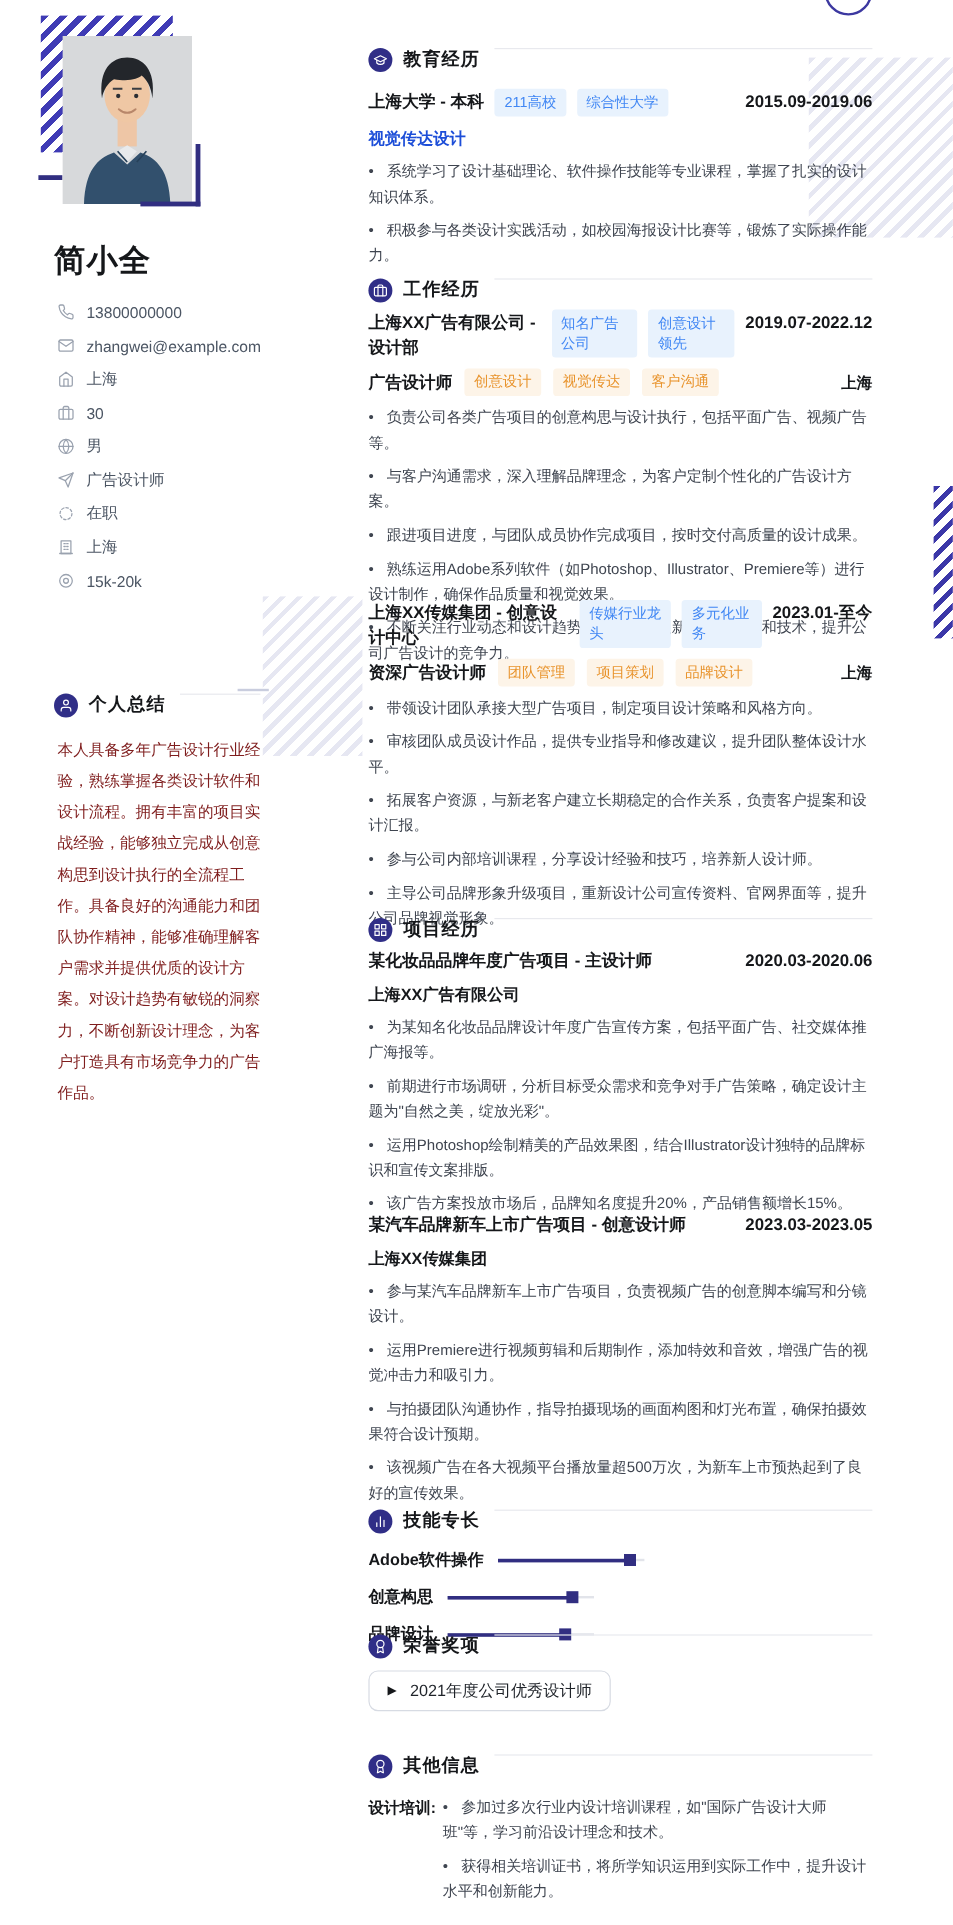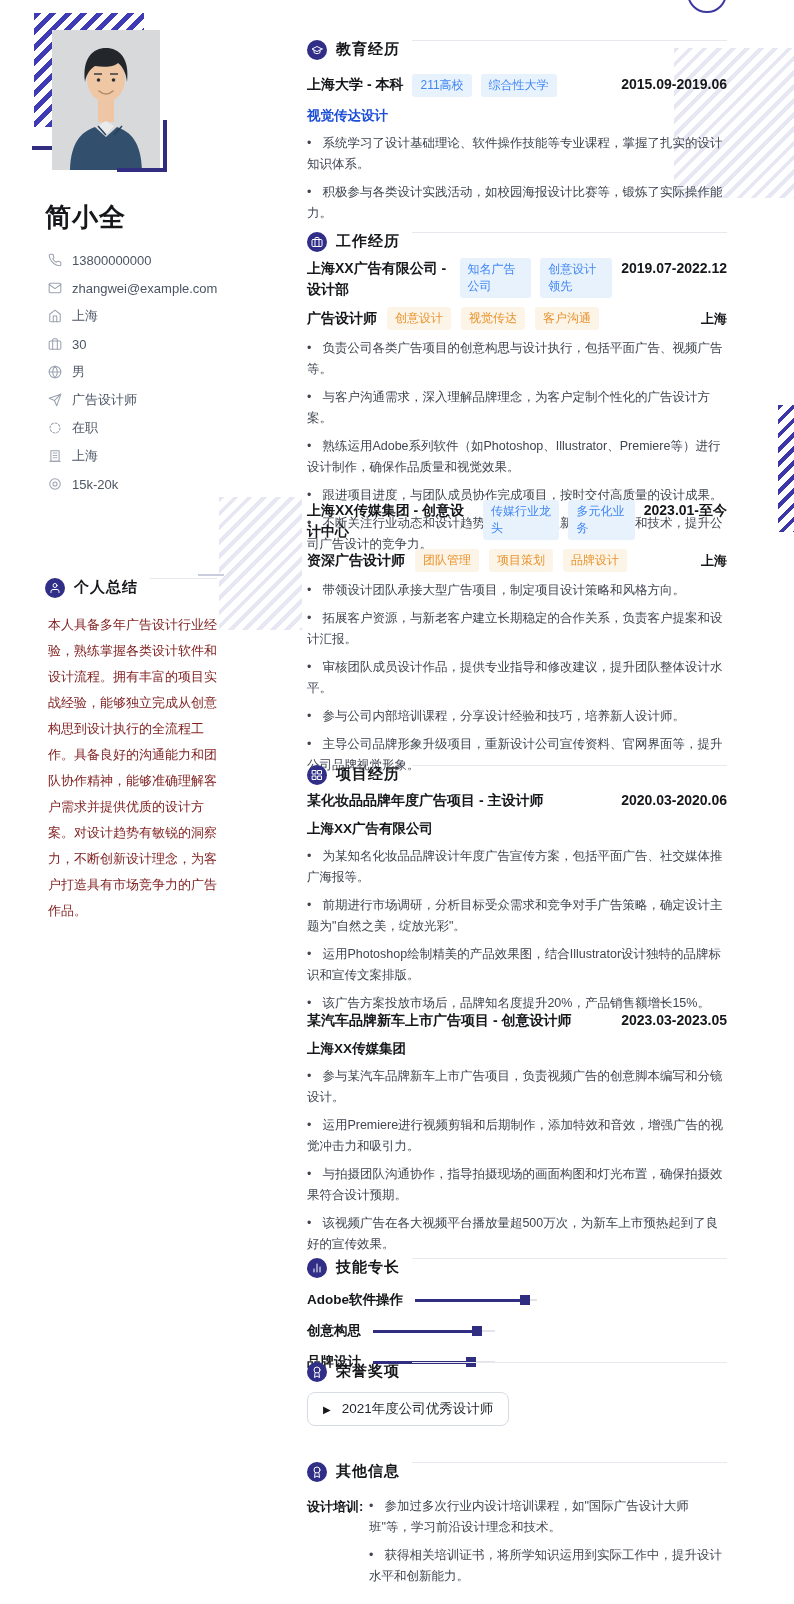--- a/index.html
+++ b/index.html
@@ -275,44 +275,44 @@
     <div class="rrow">
       <span class="rname">广告设计师</span>
       <span class="tag orange">创意设计</span>
       <span class="tag orange">视觉传达</span>
       <span class="tag orange">客户沟通</span>
       <span class="rloc">上海</span>
     </div>
     <div class="bullets">
       <div class="bullet"><span class="dot">•</span><span>负责公司各类广告项目的创意构思与设计执行，包括平面广告、视频广告等。</span></div>
       <div class="bullet"><span class="dot">•</span><span>与客户沟通需求，深入理解品牌理念，为客户定制个性化的广告设计方案。</span></div>
+      <div class="bullet"><span class="dot">•</span><span>跟进项目进度，与团队成员协作完成项目，按时交付高质量的设计成果。</span></div>
       <div class="bullet"><span class="dot">•</span><span>熟练运用Adobe系列软件（如Photoshop、Illustrator、Premiere等）进行设计制作，确保作品质量和视觉效果。</span></div>
-      <div class="bullet"><span class="dot">•</span><span>跟进项目进度，与团队成员协作完成项目，按时交付高质量的设计成果。</span></div>
       <div class="bullet"><span class="dot">•</span><span>不断关注行业动态和设计趋势，为公司引入新的设计理念和技术，提升公司广告设计的竞争力。</span></div>
     </div>
   </div>
 
   <div class="we we2">
     <div class="erow">
       <span class="ename cap2">上海XX传媒集团 - 创意设计中心</span>
       <span class="tag blue">传媒行业龙头</span>
       <span class="tag blue">多元化业务</span>
       <span class="edate">2023.01-至今</span>
     </div>
     <div class="rrow">
       <span class="rname">资深广告设计师</span>
       <span class="tag orange">团队管理</span>
       <span class="tag orange">项目策划</span>
       <span class="tag orange">品牌设计</span>
       <span class="rloc">上海</span>
     </div>
     <div class="bullets">
       <div class="bullet"><span class="dot">•</span><span>带领设计团队承接大型广告项目，制定项目设计策略和风格方向。</span></div>
+      <div class="bullet"><span class="dot">•</span><span>审核团队成员设计作品，提供专业指导和修改建议，提升团队整体设计水平。</span></div>
       <div class="bullet"><span class="dot">•</span><span>拓展客户资源，与新老客户建立长期稳定的合作关系，负责客户提案和设计汇报。</span></div>
-      <div class="bullet"><span class="dot">•</span><span>审核团队成员设计作品，提供专业指导和修改建议，提升团队整体设计水平。</span></div>
       <div class="bullet"><span class="dot">•</span><span>参与公司内部培训课程，分享设计经验和技巧，培养新人设计师。</span></div>
       <div class="bullet"><span class="dot">•</span><span>主导公司品牌形象升级项目，重新设计公司宣传资料、官网界面等，提升公司品牌视觉形象。</span></div>
     </div>
   </div>
 </section>
 
 <section class="main-sec sec-proj">
   <div class="sec-head">
     <span class="sec-icon">
       <svg viewBox="0 0 24 24">

